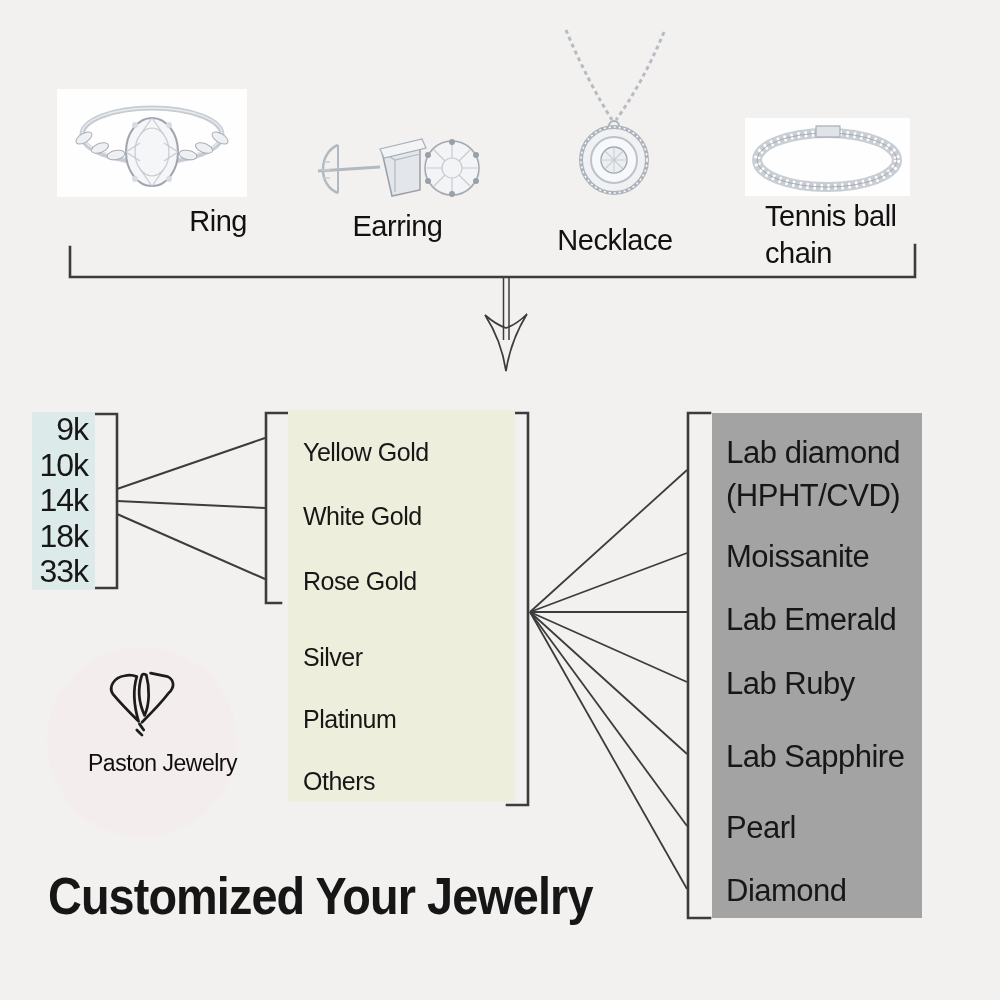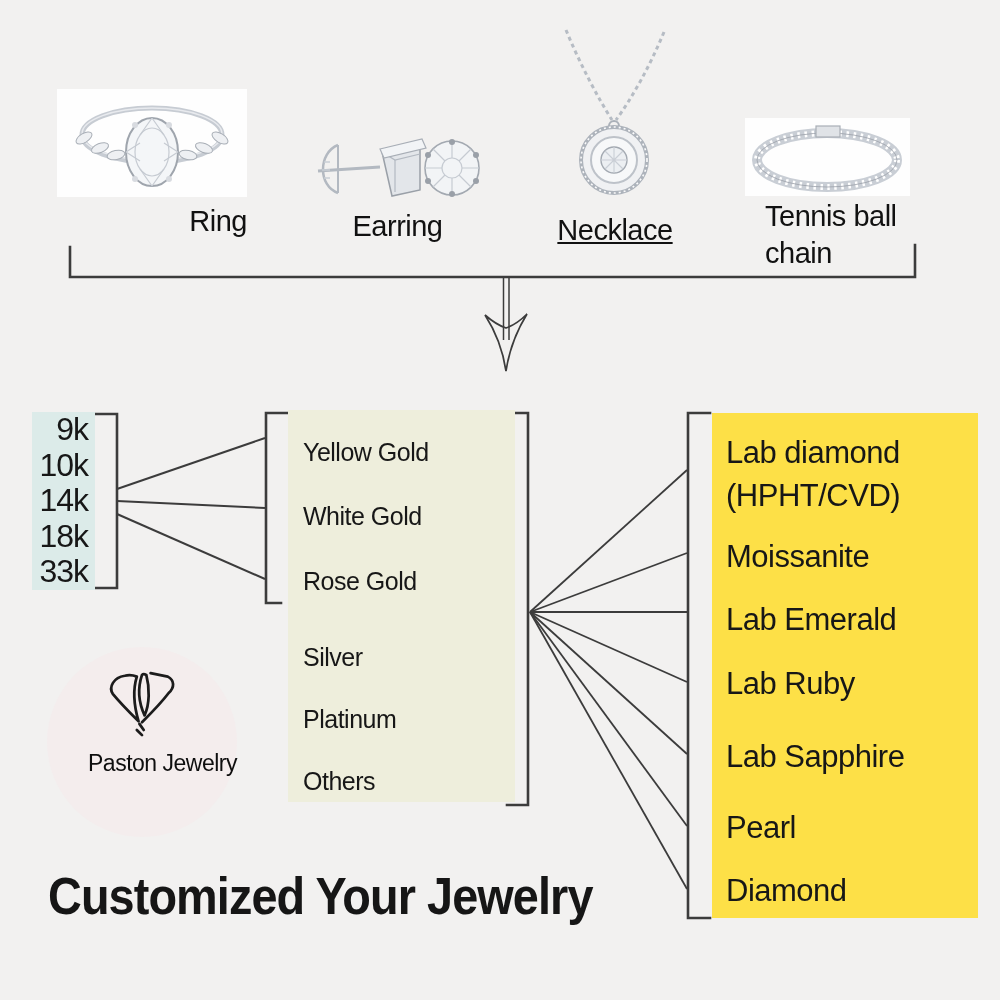--- a/index.html
+++ b/index.html
@@ -14,32 +14,32 @@
   .photo-box{position:absolute;background:#fefefe;}
   .ring-box{left:57px;top:89px;width:190px;height:108px;}
   .bracelet-box{left:745px;top:118px;width:165px;height:78px;}
   .fig-svg{position:absolute;}
   .earring-svg{left:300px;top:122px;width:190px;height:95px;}
   .necklace-svg{left:550px;top:22px;width:130px;height:185px;}
 
   .product-label{position:absolute;font-size:29px;letter-spacing:-0.5px;color:#111;}
   .lbl-ring{left:57px;top:205px;width:190px;text-align:right;}
   .lbl-earring{left:310px;top:210px;width:175px;text-align:center;}
-  .lbl-necklace{left:545px;top:214px;width:140px;text-align:center;text-decoration:underline;}
+  .lbl-necklace{left:545px;top:224px;width:140px;text-align:center;}
   .lbl-tennis{left:765px;top:198px;width:160px;text-align:left;line-height:37px;}
 
   
   .karat-box{position:absolute;left:32px;top:412px;width:63px;height:178px;background:#dcebe9;}
   .karat-item{height:35.5px;line-height:35.5px;font-size:32px;text-align:right;padding-right:7px;letter-spacing:-1px;}
 
   .metal-box{position:absolute;left:288px;top:410px;width:227px;height:392px;background:#eeeedc;}
   .metal-item{position:absolute;left:15px;font-size:25px;letter-spacing:-0.5px;white-space:nowrap;}
   .m0{top:28px;} .m1{top:92px;} .m2{top:157px;} .m3{top:233px;} .m4{top:295px;} .m5{top:357px;}
 
-  .gem-box{position:absolute;left:712px;top:413px;width:266px;height:505px;background:#fde047;}
+  .gem-box{position:absolute;left:712px;top:413px;width:210px;height:505px;background:#a3a3a3;text-align:right;}
   .gem-item{position:absolute;left:14px;font-size:31px;letter-spacing:-0.5px;white-space:nowrap;}
   .g0{top:18px;line-height:43px;white-space:pre-line;} .g1{top:126px;} .g2{top:189px;} .g3{top:253px;}
   .g4{top:326px;} .g5{top:397px;} .g6{top:460px;}
 
   
   .logo-circle{position:absolute;left:47px;top:647px;width:190px;height:190px;border-radius:50%;background:#f4eded;}
   .logo-diamond{position:absolute;left:52px;top:10px;width:86px;height:96px;}
   .logo-text{position:absolute;left:0;top:103px;width:190px;text-align:right;font-size:23px;color:#0e0e0e;letter-spacing:-0.5px;}
 
   

